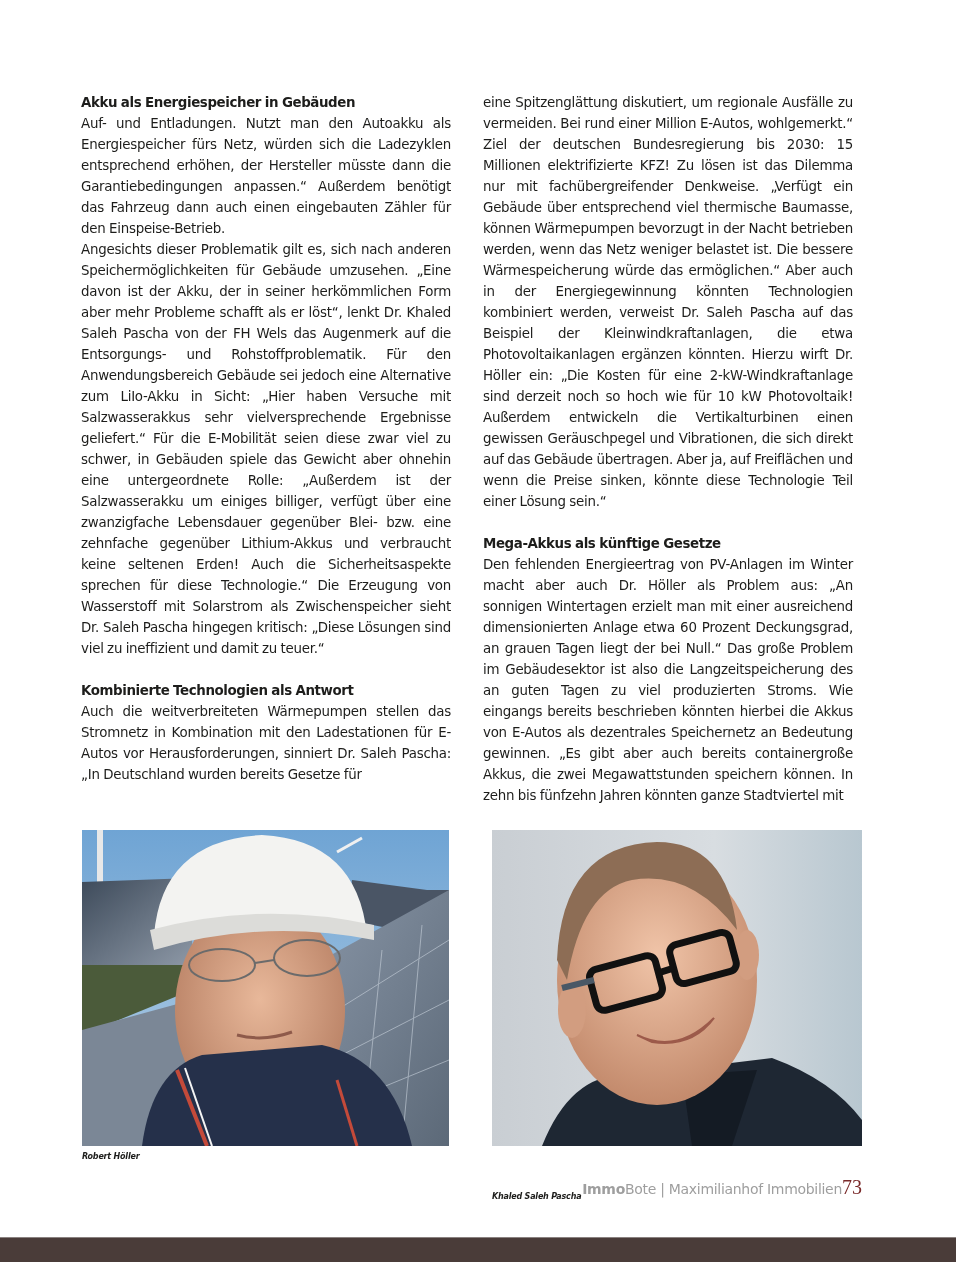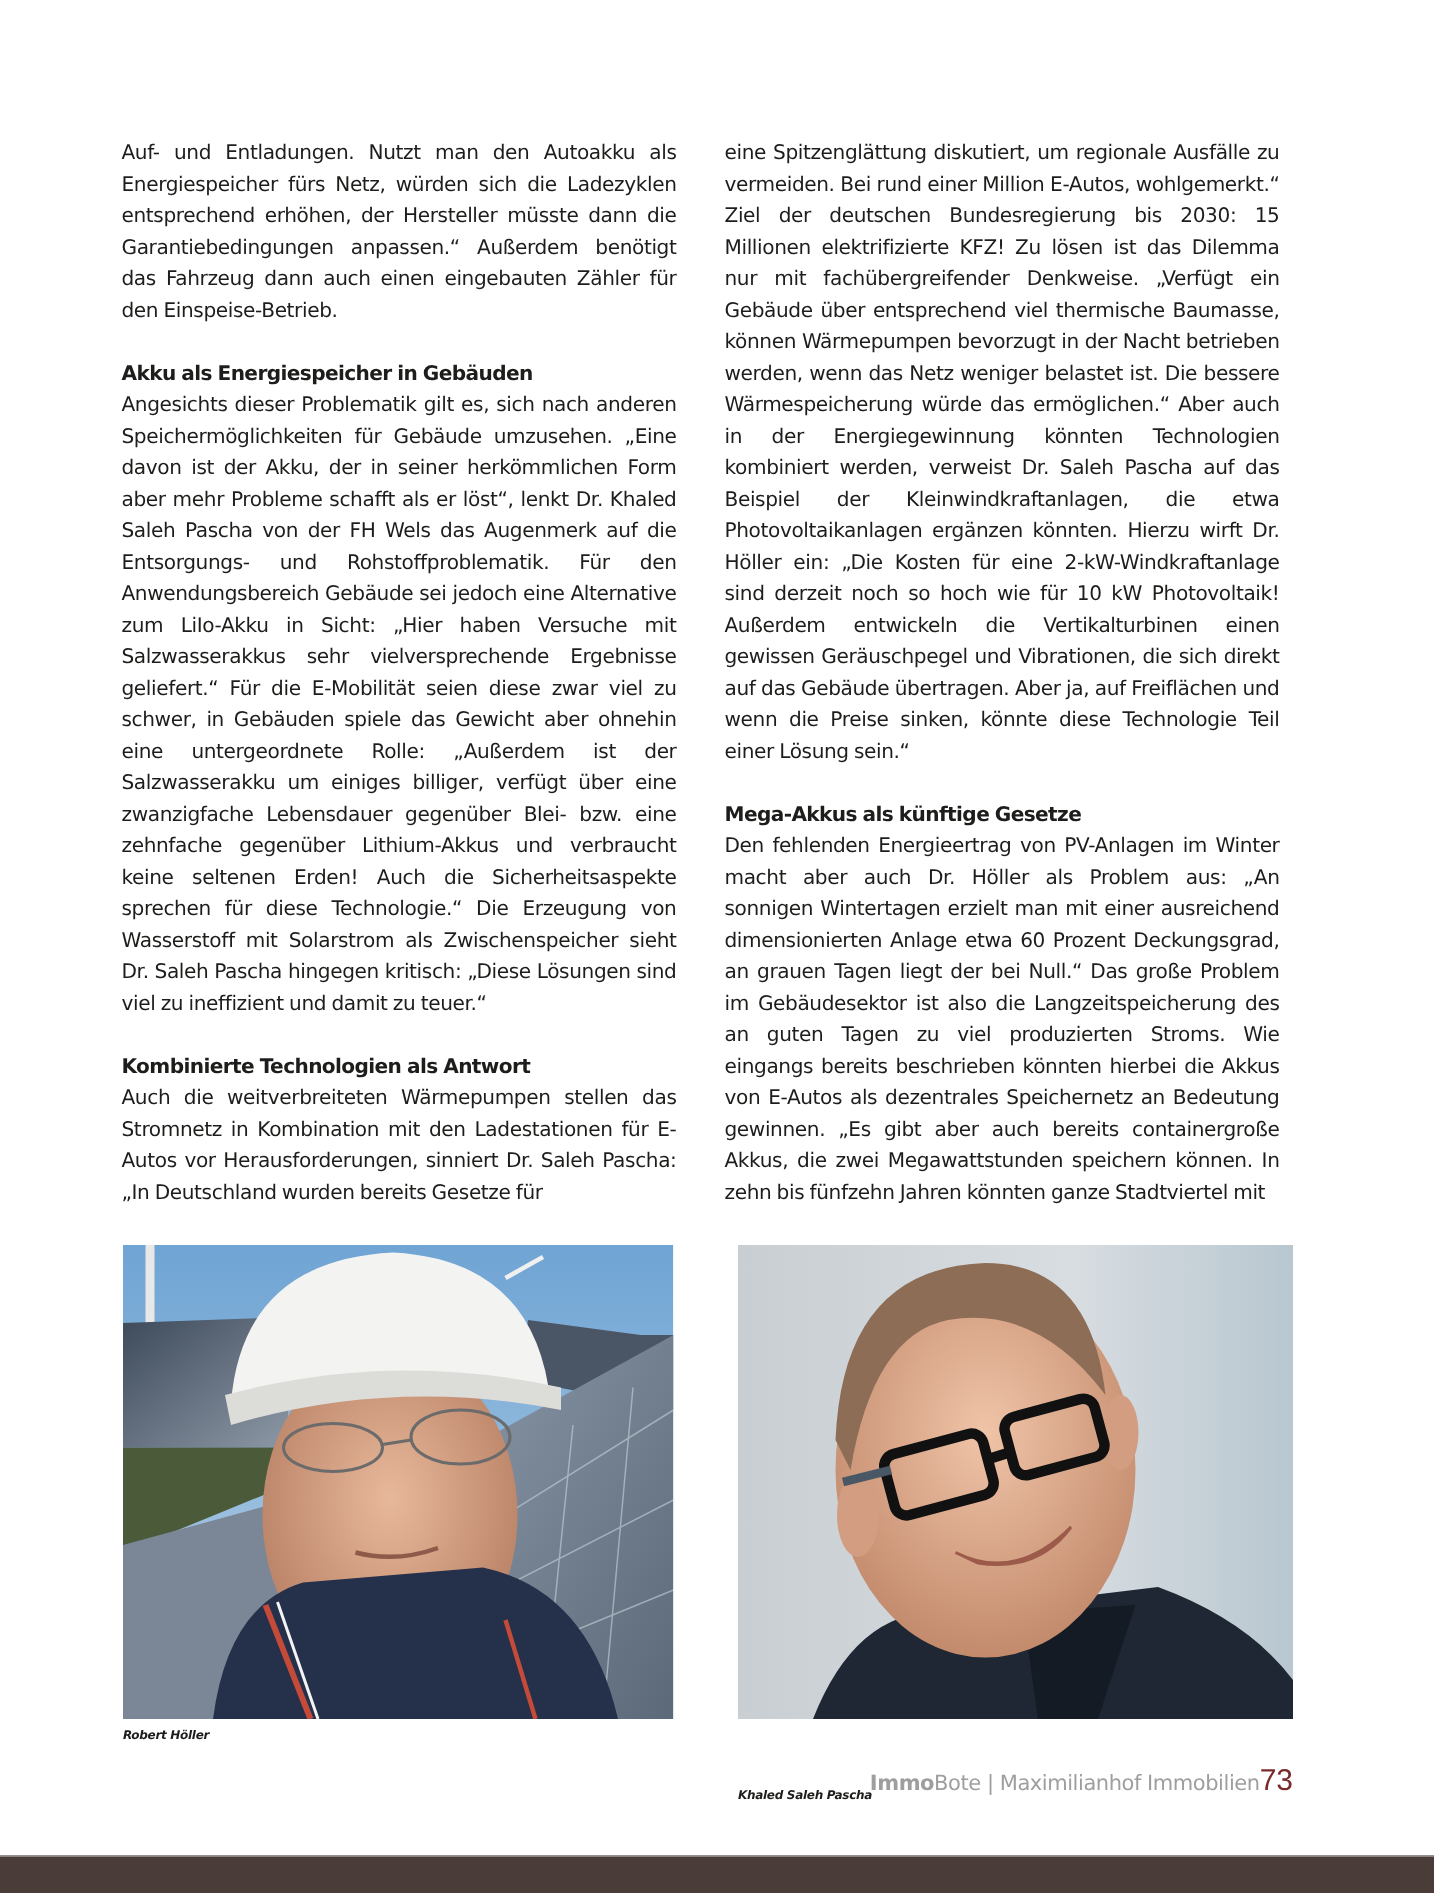--- a/index.html
+++ b/index.html
@@ -60,40 +60,40 @@
       align-items: baseline;
       color: #9e9e9e;
     }
     .footer-brand {
       font-family: "DejaVu Sans", sans-serif;
       font-size: 14px;
       letter-spacing: -0.3px;
     }
     .footer-brand .bold { font-weight: bold; }
     .footer-page {
-      font-family: Liberation Sans, sans-serif;
+      font-family: Liberation Serif, serif;
       font-size: 20px;
       color: #7a2a2a;
     }
 
     .bottom-bar {
       position: absolute;
       left: 0; right: 0;
       top: 1237px;
       height: 25px;
       background: #4a3c39;
       border-top: 1px solid #8a8280;
     }
   </style>
 </head>
 <body>
 
 <div class="column col-left">
+  <p class="para heading">Akku als Energiespeicher in Gebäuden</p>
   <p class="para">Auf- und Entladungen. Nutzt man den Autoakku als Energiespeicher fürs Netz, würden sich die Ladezyklen entsprechend erhöhen, der Hersteller müsste dann die Garantiebedingungen anpassen.“ Außerdem benötigt das Fahrzeug dann auch einen eingebauten Zähler für den Einspeise-Betrieb.</p>
-  <p class="para heading">Akku als Energiespeicher in Gebäuden</p>
   <p class="para">Angesichts dieser Problematik gilt es, sich nach anderen Speichermöglichkeiten für Gebäude umzusehen. „Eine davon ist der Akku, der in seiner herkömmlichen Form aber mehr Probleme schafft als er löst“, lenkt Dr. Khaled Saleh Pascha von der FH Wels das Augenmerk auf die Entsorgungs- und Rohstoffproblematik. Für den Anwendungsbereich Gebäude sei jedoch eine Alternative zum LiIo-Akku in Sicht: „Hier haben Versuche mit Salzwasserakkus sehr vielversprechende Ergebnisse geliefert.“ Für die E-Mobilität seien diese zwar viel zu schwer, in Gebäuden spiele das Gewicht aber ohnehin eine untergeordnete Rolle: „Außerdem ist der Salzwasserakku um einiges billiger, verfügt über eine zwanzigfache Lebensdauer gegenüber Blei- bzw. eine zehnfache gegenüber Lithium-Akkus und verbraucht keine seltenen Erden! Auch die Sicherheitsaspekte sprechen für diese Technologie.“ Die Erzeugung von Wasserstoff mit Solarstrom als Zwischenspeicher sieht Dr. Saleh Pascha hingegen kritisch: „Diese Lösungen sind viel zu ineffizient und damit zu teuer.“</p>
   <p class="para heading">Kombinierte Technologien als Antwort</p>
   <p class="para">Auch die weitverbreiteten Wärmepumpen stellen das Stromnetz in Kombination mit den Ladestationen für E-Autos vor Herausforderungen, sinniert Dr. Saleh Pascha: „In Deutschland wurden bereits Gesetze für</p>
 </div>
 
 <div class="column col-right">
   <p class="para">eine Spitzenglättung diskutiert, um regionale Ausfälle zu vermeiden. Bei rund einer Million E-Autos, wohlgemerkt.“ Ziel der deutschen Bundesregierung bis 2030: 15 Millionen elektrifizierte KFZ! Zu lösen ist das Dilemma nur mit fachübergreifender Denkweise. „Verfügt ein Gebäude über entsprechend viel thermische Baumasse, können Wärmepumpen bevorzugt in der Nacht betrieben werden, wenn das Netz weniger belastet ist. Die bessere Wärmespeicherung würde das ermöglichen.“ Aber auch in der Energiegewinnung könnten Technologien kombiniert werden, verweist Dr. Saleh Pascha auf das Beispiel der Kleinwindkraftanlagen, die etwa Photovoltaikanlagen ergänzen könnten. Hierzu wirft Dr. Höller ein: „Die Kosten für eine 2-kW-Windkraftanlage sind derzeit noch so hoch wie für 10 kW Photovoltaik! Außerdem entwickeln die Vertikalturbinen einen gewissen Geräuschpegel und Vibrationen, die sich direkt auf das Gebäude übertragen. Aber ja, auf Freiflächen und wenn die Preise sinken, könnte diese Technologie Teil einer Lösung sein.“</p>
   <p class="para heading">Mega-Akkus als künftige Gesetze</p>
   <p class="para">Den fehlenden Energieertrag von PV-Anlagen im Winter macht aber auch Dr. Höller als Problem aus: „An sonnigen Wintertagen erzielt man mit einer ausreichend dimensionierten Anlage etwa 60 Prozent Deckungsgrad, an grauen Tagen liegt der bei Null.“ Das große Problem im Gebäudesektor ist also die Langzeitspeicherung des an guten Tagen zu viel produzierten Stroms. Wie eingangs bereits beschrieben könnten hierbei die Akkus von E-Autos als dezentrales Speichernetz an Bedeutung gewinnen. „Es gibt aber auch bereits containergroße Akkus, die zwei Megawattstunden speichern können. In zehn bis fünfzehn Jahren könnten ganze Stadtviertel mit</p>
 </div>

